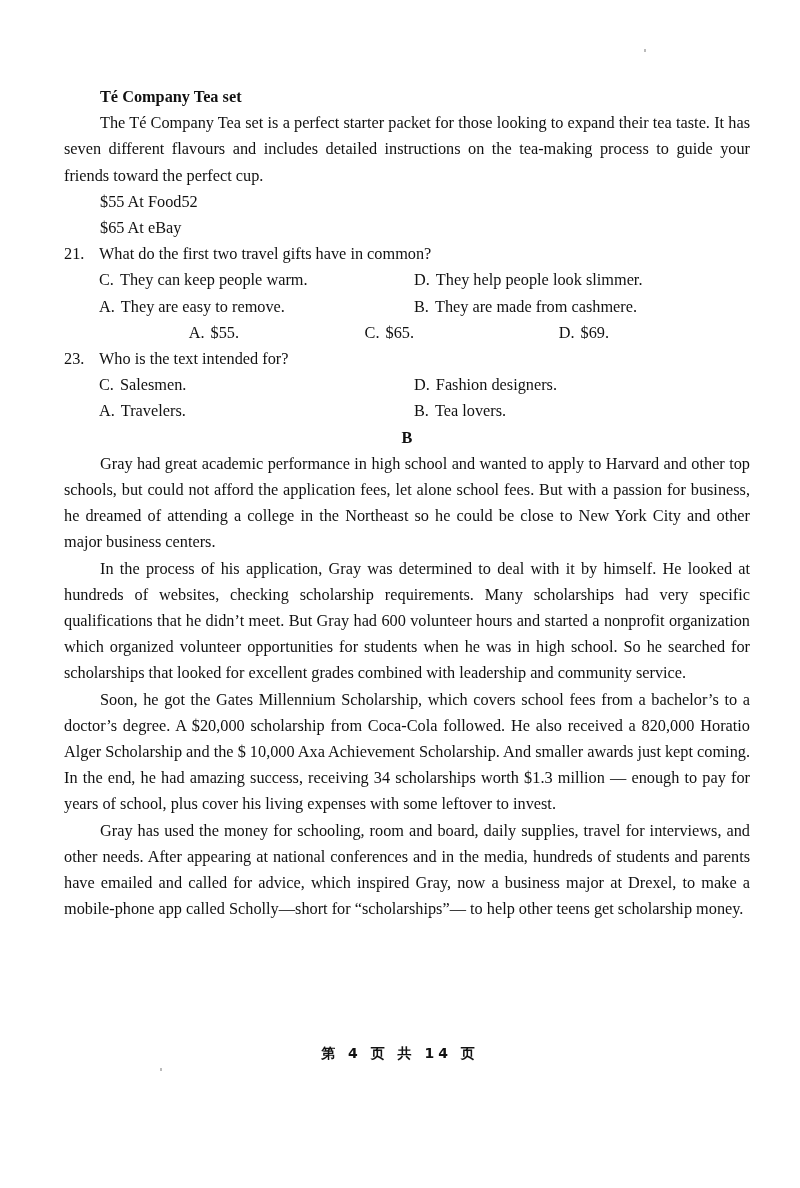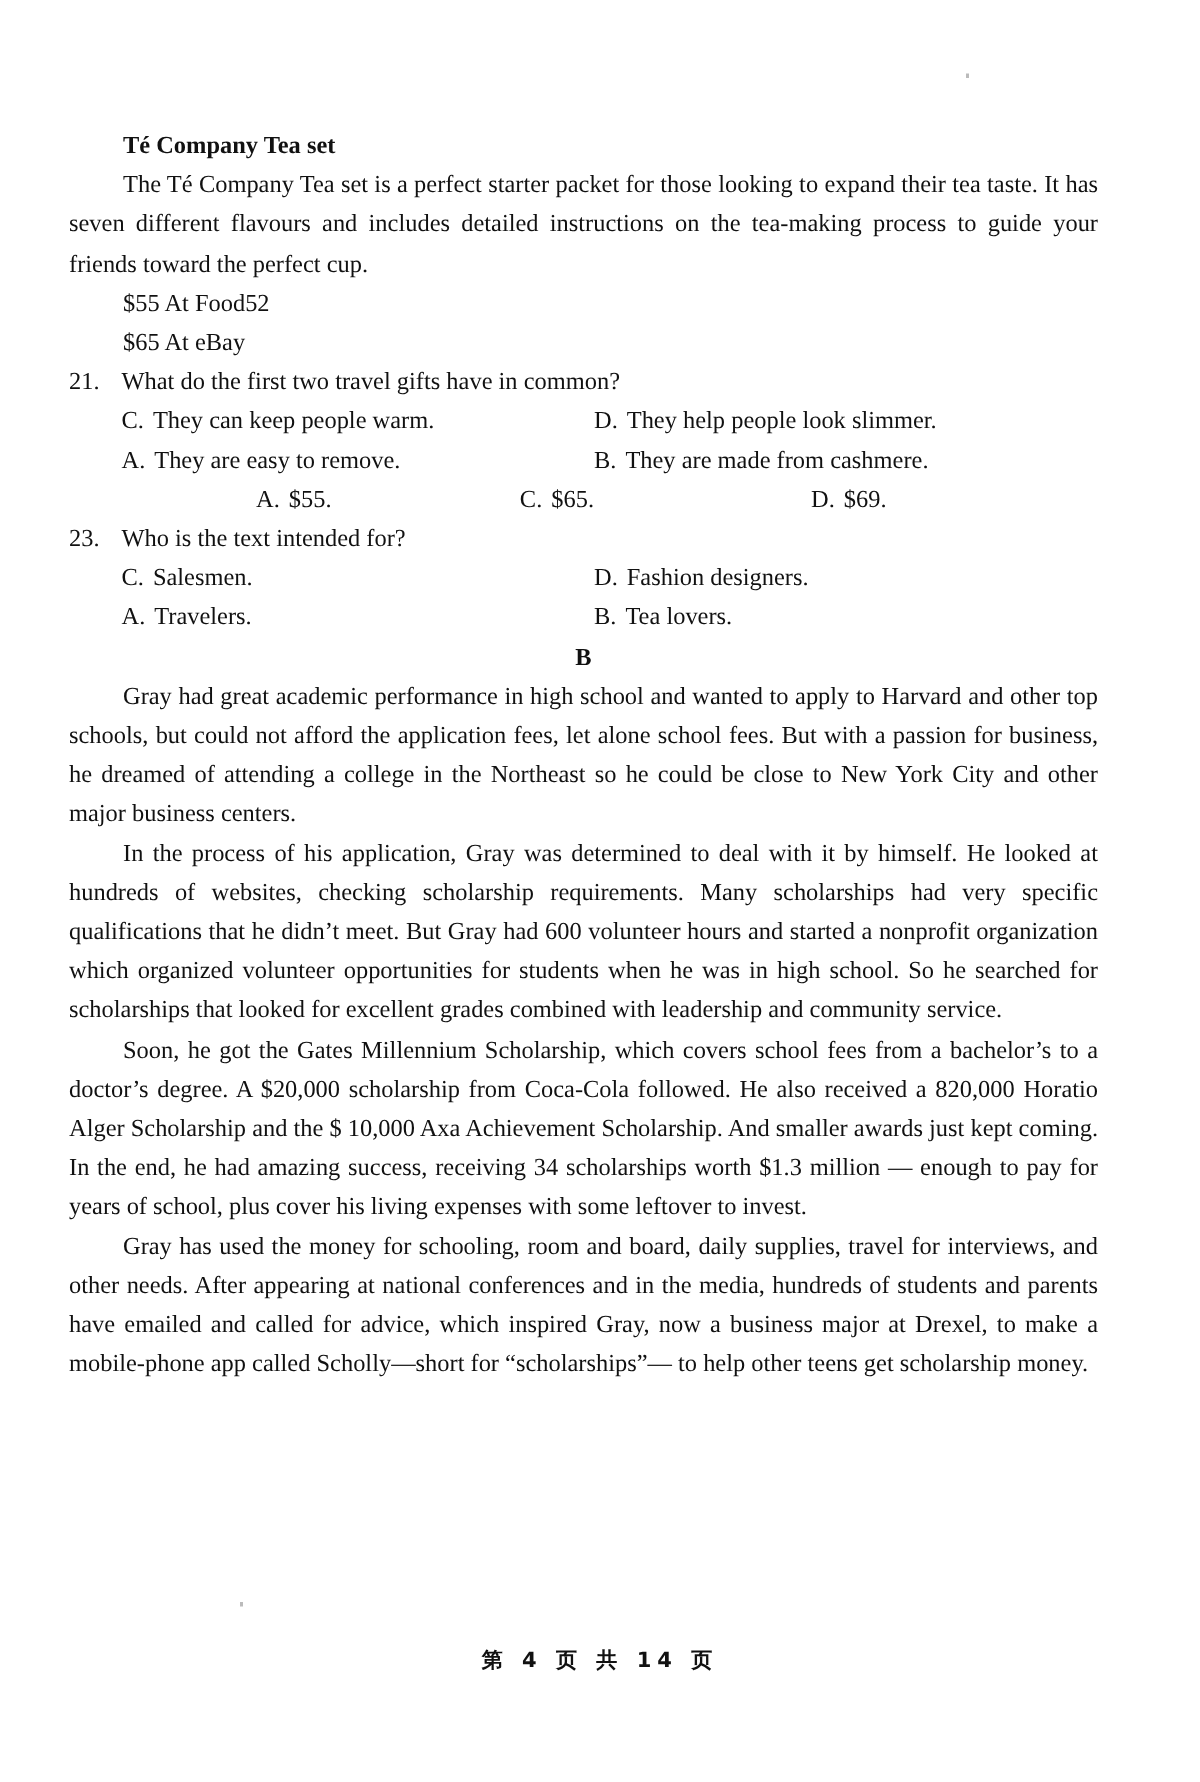--- a/index.html
+++ b/index.html
@@ -1,37 +1,37 @@
 <!DOCTYPE html>
 <html><head>
   <meta charset="utf-8">
   <style>
     html, body { margin: 0; padding: 0; background: #ffffff; }
     body {
       width: 800px; height: 1188px; position: relative; overflow: hidden;
       font-family: "Liberation Serif", "DejaVu Serif", serif;
       color: #111111;
     }
-    .page { position: absolute; left: 46px; top: 84px; width: 686px; }
+    .page { position: absolute; left: 64px; top: 84px; width: 686px; }
     .line { font-size: 16.3px; line-height: 26.2px; white-space: nowrap; }
     .para { font-size: 16.3px; line-height: 26.2px; text-align: justify; text-indent: 36px; margin: 0; }
     .indent { padding-left: 36px; }
     .title { font-weight: bold; }
     .q { display: flex; font-size: 16.3px; line-height: 26.2px; }
     .q .num { width: 35px; flex: none; }
     .opts2 { display: flex; font-size: 16.3px; line-height: 26.2px; padding-left: 35px; }
     .opts2 .opt { width: 315px; }
     .opts4 { display: flex; font-size: 16.3px; line-height: 26.2px; padding-left: 35px; text-align: right; }
     .opts4 .opt:nth-child(1) { width: 140px; }
     .opts4 .opt:nth-child(2) { width: 175px; }
     .opts4 .opt:nth-child(3) { width: 175px; margin-left: 20px; }
     .opt .ltr { margin-right: 6px; }
     .section { text-align: center; font-weight: bold; font-size: 16.3px; line-height: 26.2px; }
     .footer {
-      position: absolute; left: 0; width: 800px; top: 1098px; text-align: center;
+      position: absolute; left: 0; width: 800px; top: 1045px; text-align: center;
       font-family: "DejaVu Sans", sans-serif; font-weight: bold; font-size: 14px; letter-spacing: 4px;
     }
     .dot { position: absolute; width: 2px; height: 3px; background: #bbbbbb; }
   </style>
 </head>
 <body>
 
 <div class="dot" style="left:644px; top:49px;"></div>
 <div class="dot" style="left:160px; top:1068px;"></div>
 

